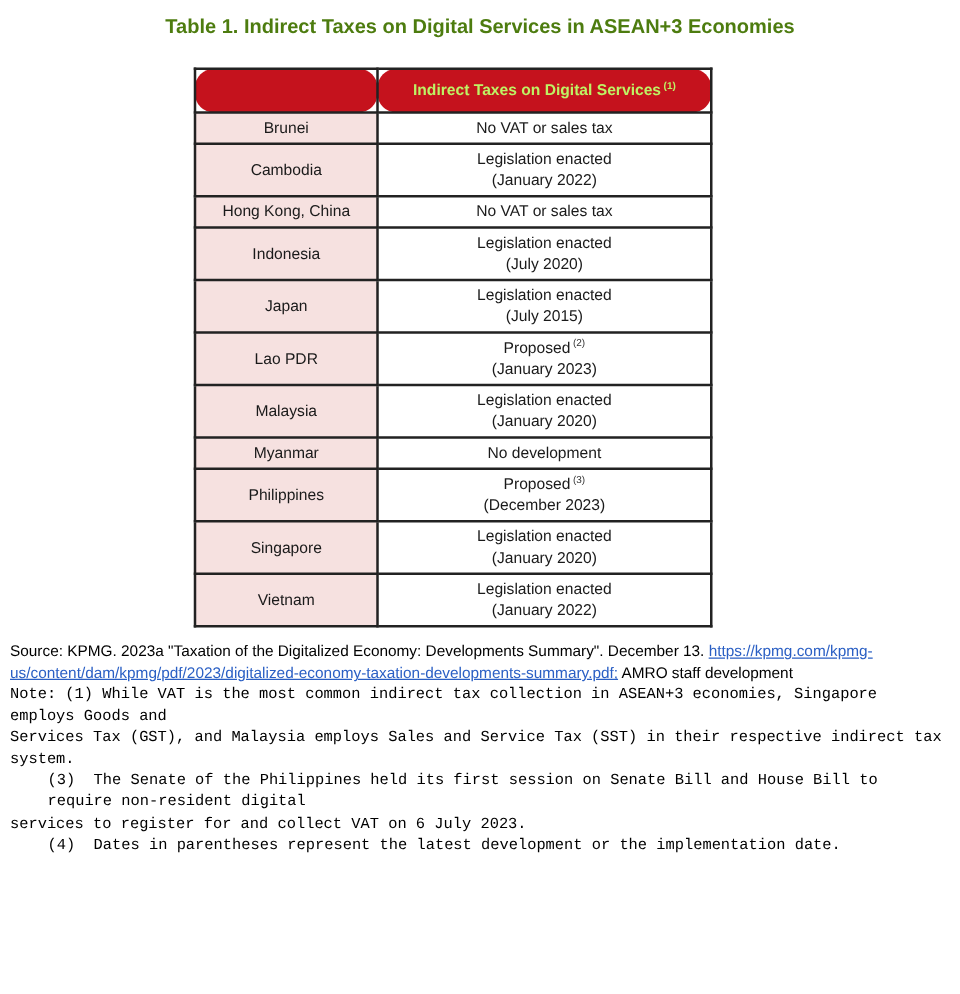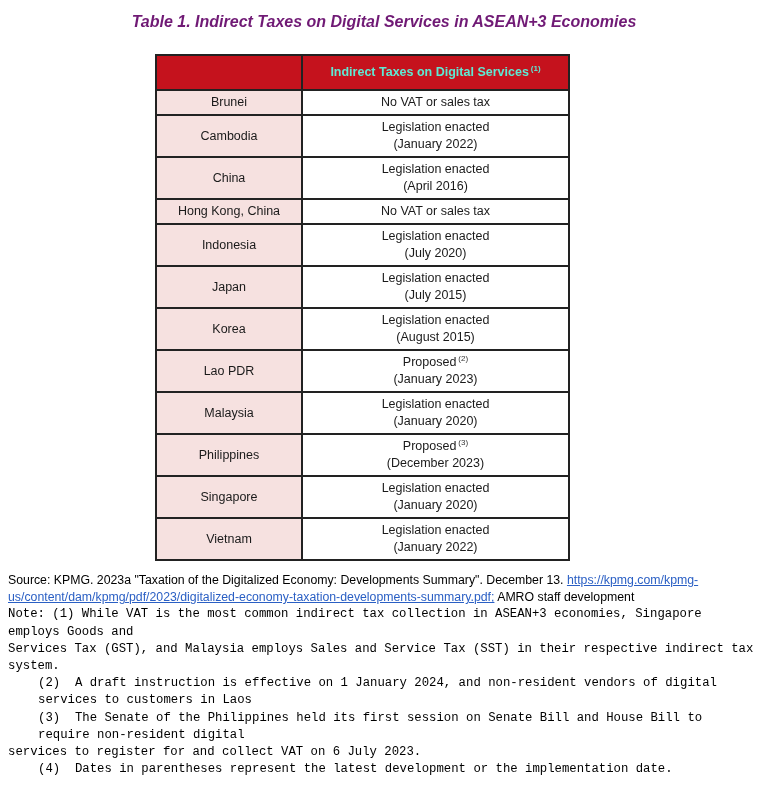--- a/index.html
+++ b/index.html
@@ -15,23 +15,22 @@
     font-family: "Liberation Sans", sans-serif;
     color: #1a1a1a;
   }
   body { height: 795px; overflow: hidden; }
 
   .page-title {
     margin-top: 13px;
     text-align: center;
     font-size: 16px;
     font-weight: bold;
-    color: #701a75;
+    color: #4d7c0f;
     letter-spacing: 0px;
-    font-style: italic;
   }
 
   .table-wrap { margin: 23px 0 0 155px; }
 
   table.data-table {
     border-collapse: collapse;
     table-layout: fixed;
     width: 413px;
   }
   table.data-table col.c-economy { width: 146px; }
@@ -40,23 +39,24 @@
   table.data-table th, table.data-table td {
     border: 2px solid var(--border-col);
     text-align: center;
     vertical-align: middle;
     font-size: 12.5px;
     line-height: 17px;
   }
 
   th.header-cell {
     background: var(--header-red);
-    color: #5eead4;
+    color: #bef264;
     font-weight: bold;
     padding: 8px 16px;
+    border-radius: 15px;
   }
   th.header-cell sup {
     font-size: 8px;
     vertical-align: super;
     line-height: 0;
     margin-left: 2px;
   }
 
   td.economy {
     background: var(--row-pink);
@@ -110,46 +110,42 @@
     <tbody>
         <tr>
           <td class="economy">Brunei</td>
           <td class="status"><span>No VAT or sales tax</span></td>
         </tr>
         <tr>
           <td class="economy">Cambodia</td>
           <td class="status"><span>Legislation enacted</span><br><span>(January 2022)</span></td>
         </tr>
         <tr>
-          <td class="economy">China</td>
-          <td class="status"><span>Legislation enacted</span><br><span>(April 2016)</span></td>
-        </tr>
-        <tr>
           <td class="economy">Hong Kong, China</td>
           <td class="status"><span>No VAT or sales tax</span></td>
         </tr>
         <tr>
           <td class="economy">Indonesia</td>
           <td class="status"><span>Legislation enacted</span><br><span>(July 2020)</span></td>
         </tr>
         <tr>
           <td class="economy">Japan</td>
           <td class="status"><span>Legislation enacted</span><br><span>(July 2015)</span></td>
         </tr>
         <tr>
-          <td class="economy">Korea</td>
-          <td class="status"><span>Legislation enacted</span><br><span>(August 2015)</span></td>
-        </tr>
-        <tr>
           <td class="economy">Lao PDR</td>
           <td class="status"><span>Proposed</span><sup>(2)</sup><br><span>(January 2023)</span></td>
         </tr>
         <tr>
           <td class="economy">Malaysia</td>
           <td class="status"><span>Legislation enacted</span><br><span>(January 2020)</span></td>
+        </tr>
+        <tr>
+          <td class="economy">Myanmar</td>
+          <td class="status"><span>No development</span></td>
         </tr>
         <tr>
           <td class="economy">Philippines</td>
           <td class="status"><span>Proposed</span><sup>(3)</sup><br><span>(December 2023)</span></td>
         </tr>
         <tr>
           <td class="economy">Singapore</td>
           <td class="status"><span>Legislation enacted</span><br><span>(January 2020)</span></td>
         </tr>
         <tr>
@@ -159,18 +155,17 @@
       </tbody>
   </table>
 </div>
 
 <div class="footer">
   <div class="src-line"><span>Source: KPMG. 2023a "Taxation of the Digitalized Economy: Developments Summary". December 13. </span><a class="src-link">https://kpmg.com/kpmg-</a></div>
   <div class="src-line"><a class="src-link">us/content/dam/kpmg/pdf/2023/digitalized-economy-taxation-developments-summary.pdf;</a><span> AMRO staff development</span></div>
   <div>
       <div class="note-line">Note: (1) While VAT is the most common indirect tax collection in ASEAN+3 economies, Singapore employs Goods and</div>
       <div class="note-line">Services Tax (GST), and Malaysia employs Sales and Service Tax (SST) in their respective indirect tax system.</div>
-      <div class="note-line indent">(2)  A draft instruction is effective on 1 January 2024, and non-resident vendors of digital services to customers in Laos</div>
       <div class="note-line indent">(3)  The Senate of the Philippines held its first session on Senate Bill and House Bill to require non-resident digital</div>
       <div class="note-line">services to register for and collect VAT on 6 July 2023.</div>
       <div class="note-line indent">(4)  Dates in parentheses represent the latest development or the implementation date.</div>
     </div>
 </div>
 
 </body></html>

